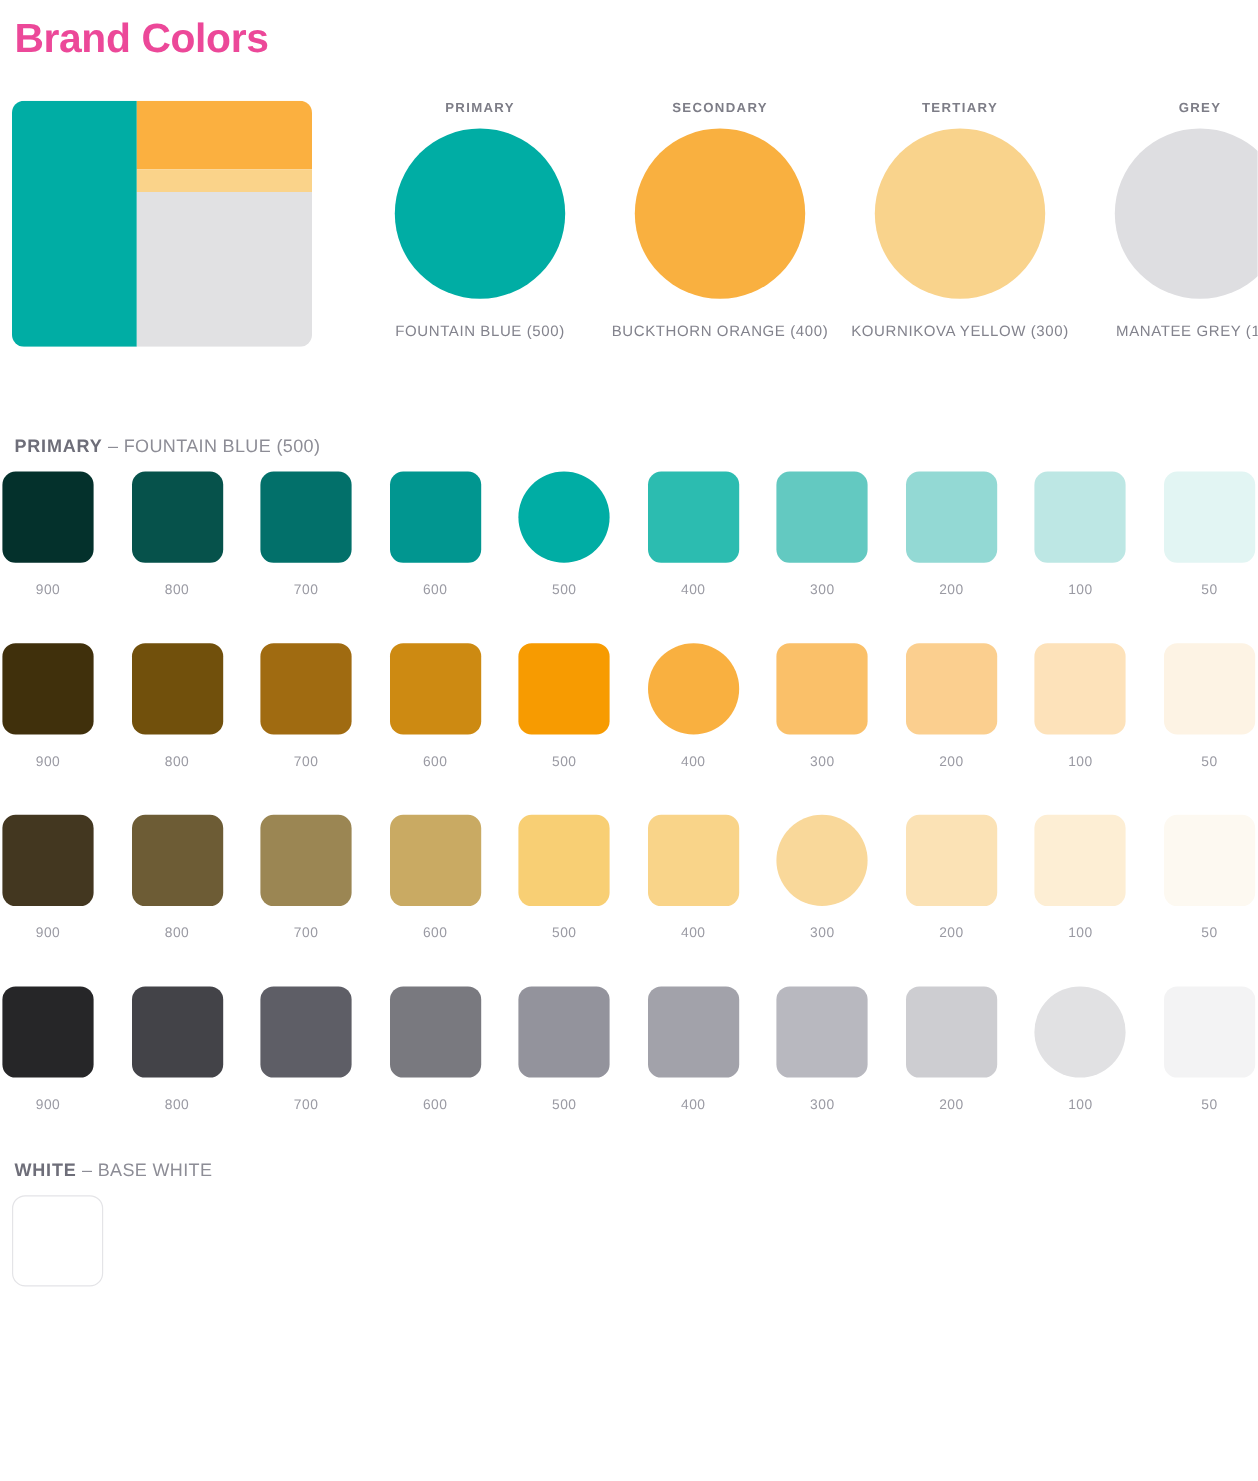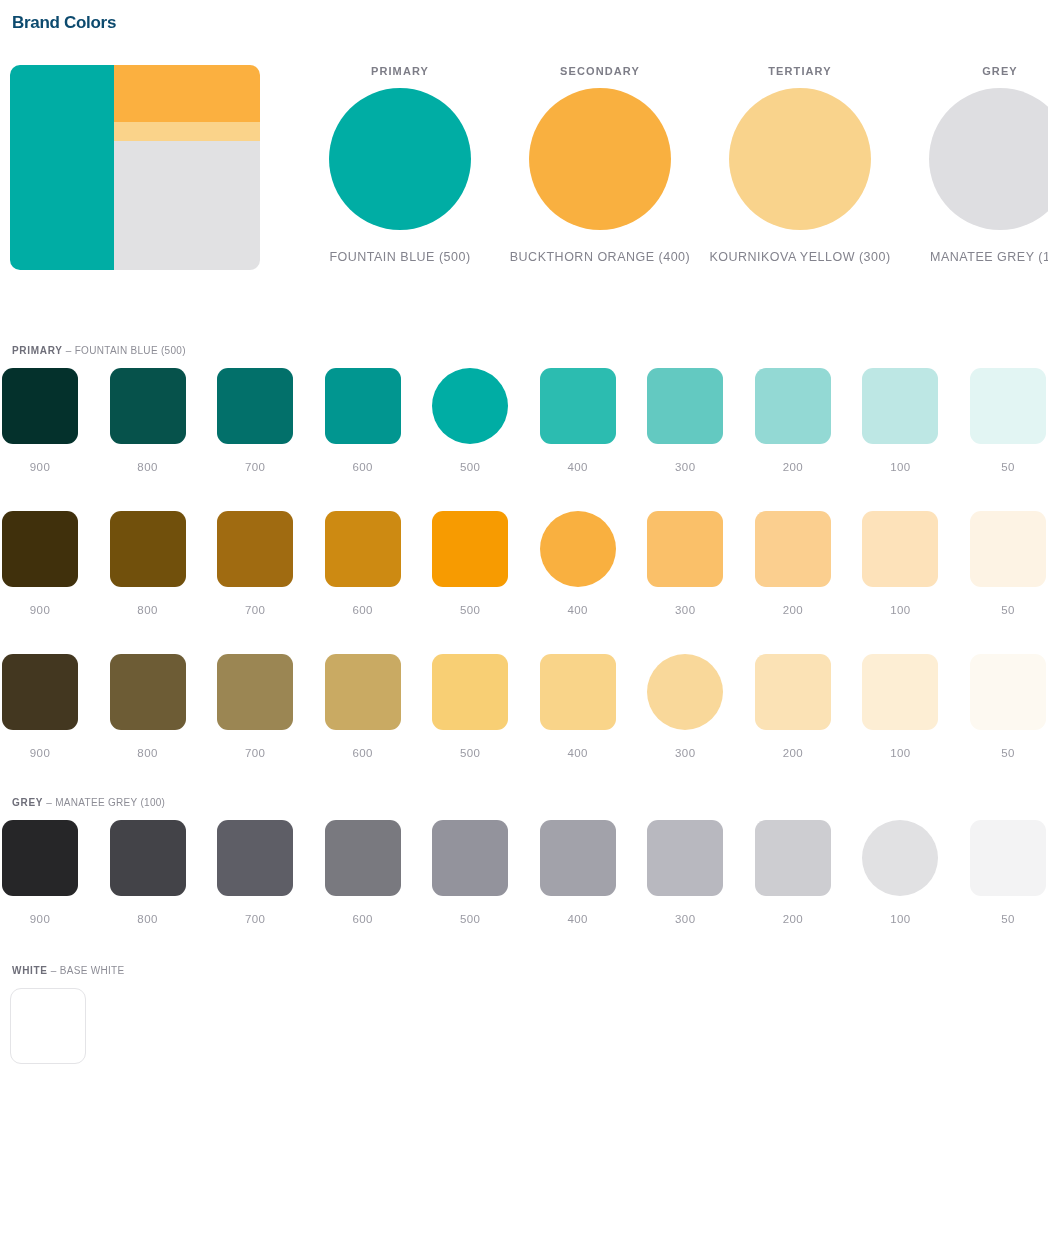--- a/index.html
+++ b/index.html
@@ -10,23 +10,23 @@
     background: #ffffff;
     font-family: "Liberation Sans", sans-serif;
     color: #8a8a93;
     overflow: hidden;
   }
 
   .page { padding: 8px 10px 0 10px; position: relative; }
 
   
   .page-title {
-    font-size: 17px;
+    font-size: 34px;
     font-weight: bold;
-    color: #0c4a6e;
+    color: #ec4899;
     letter-spacing: -0.3px;
     margin: 5px 0 0 2px;
   }
 
   
   .hero {
     display: flex;
     align-items: flex-start;
     margin-top: 32px;
     height: 225px;
@@ -78,21 +78,21 @@
     color: #83838d;
     margin-top: 20px;
     white-space: nowrap;
   }
 
   
   .ramp-section { margin-top: 38px; }
   .ramp-section.first { margin-top: 55px; }
 
   .ramp-header {
-    font-size: 10px;
+    font-size: 15px;
     letter-spacing: 0.3px;
     color: #8d8d96;
     margin: 0 0 12px 2px;
   }
   .ramp-header .role {
     font-weight: bold;
     color: #6e6e79;
     letter-spacing: 0.7px;
   }
 
@@ -299,21 +299,20 @@
             <div class="swatch" style="background: rgb(253, 238, 212);"></div>
             <div class="swatch-label">100</div>
           </div>
           <div class="ramp-item">
             <div class="swatch" style="background: rgb(253, 249, 241);"></div>
             <div class="swatch-label">50</div>
           </div>
         </div>
       </div>
       <div class="ramp-section">
-        <div class="ramp-header"><span class="role">GREY</span><span> – </span><span>MANATEE GREY (100)</span></div>
         <div class="ramp">
           <div class="ramp-item">
             <div class="swatch" style="background: rgb(38, 38, 40);"></div>
             <div class="swatch-label">900</div>
           </div>
           <div class="ramp-item">
             <div class="swatch" style="background: rgb(67, 67, 72);"></div>
             <div class="swatch-label">800</div>
           </div>
           <div class="ramp-item">

